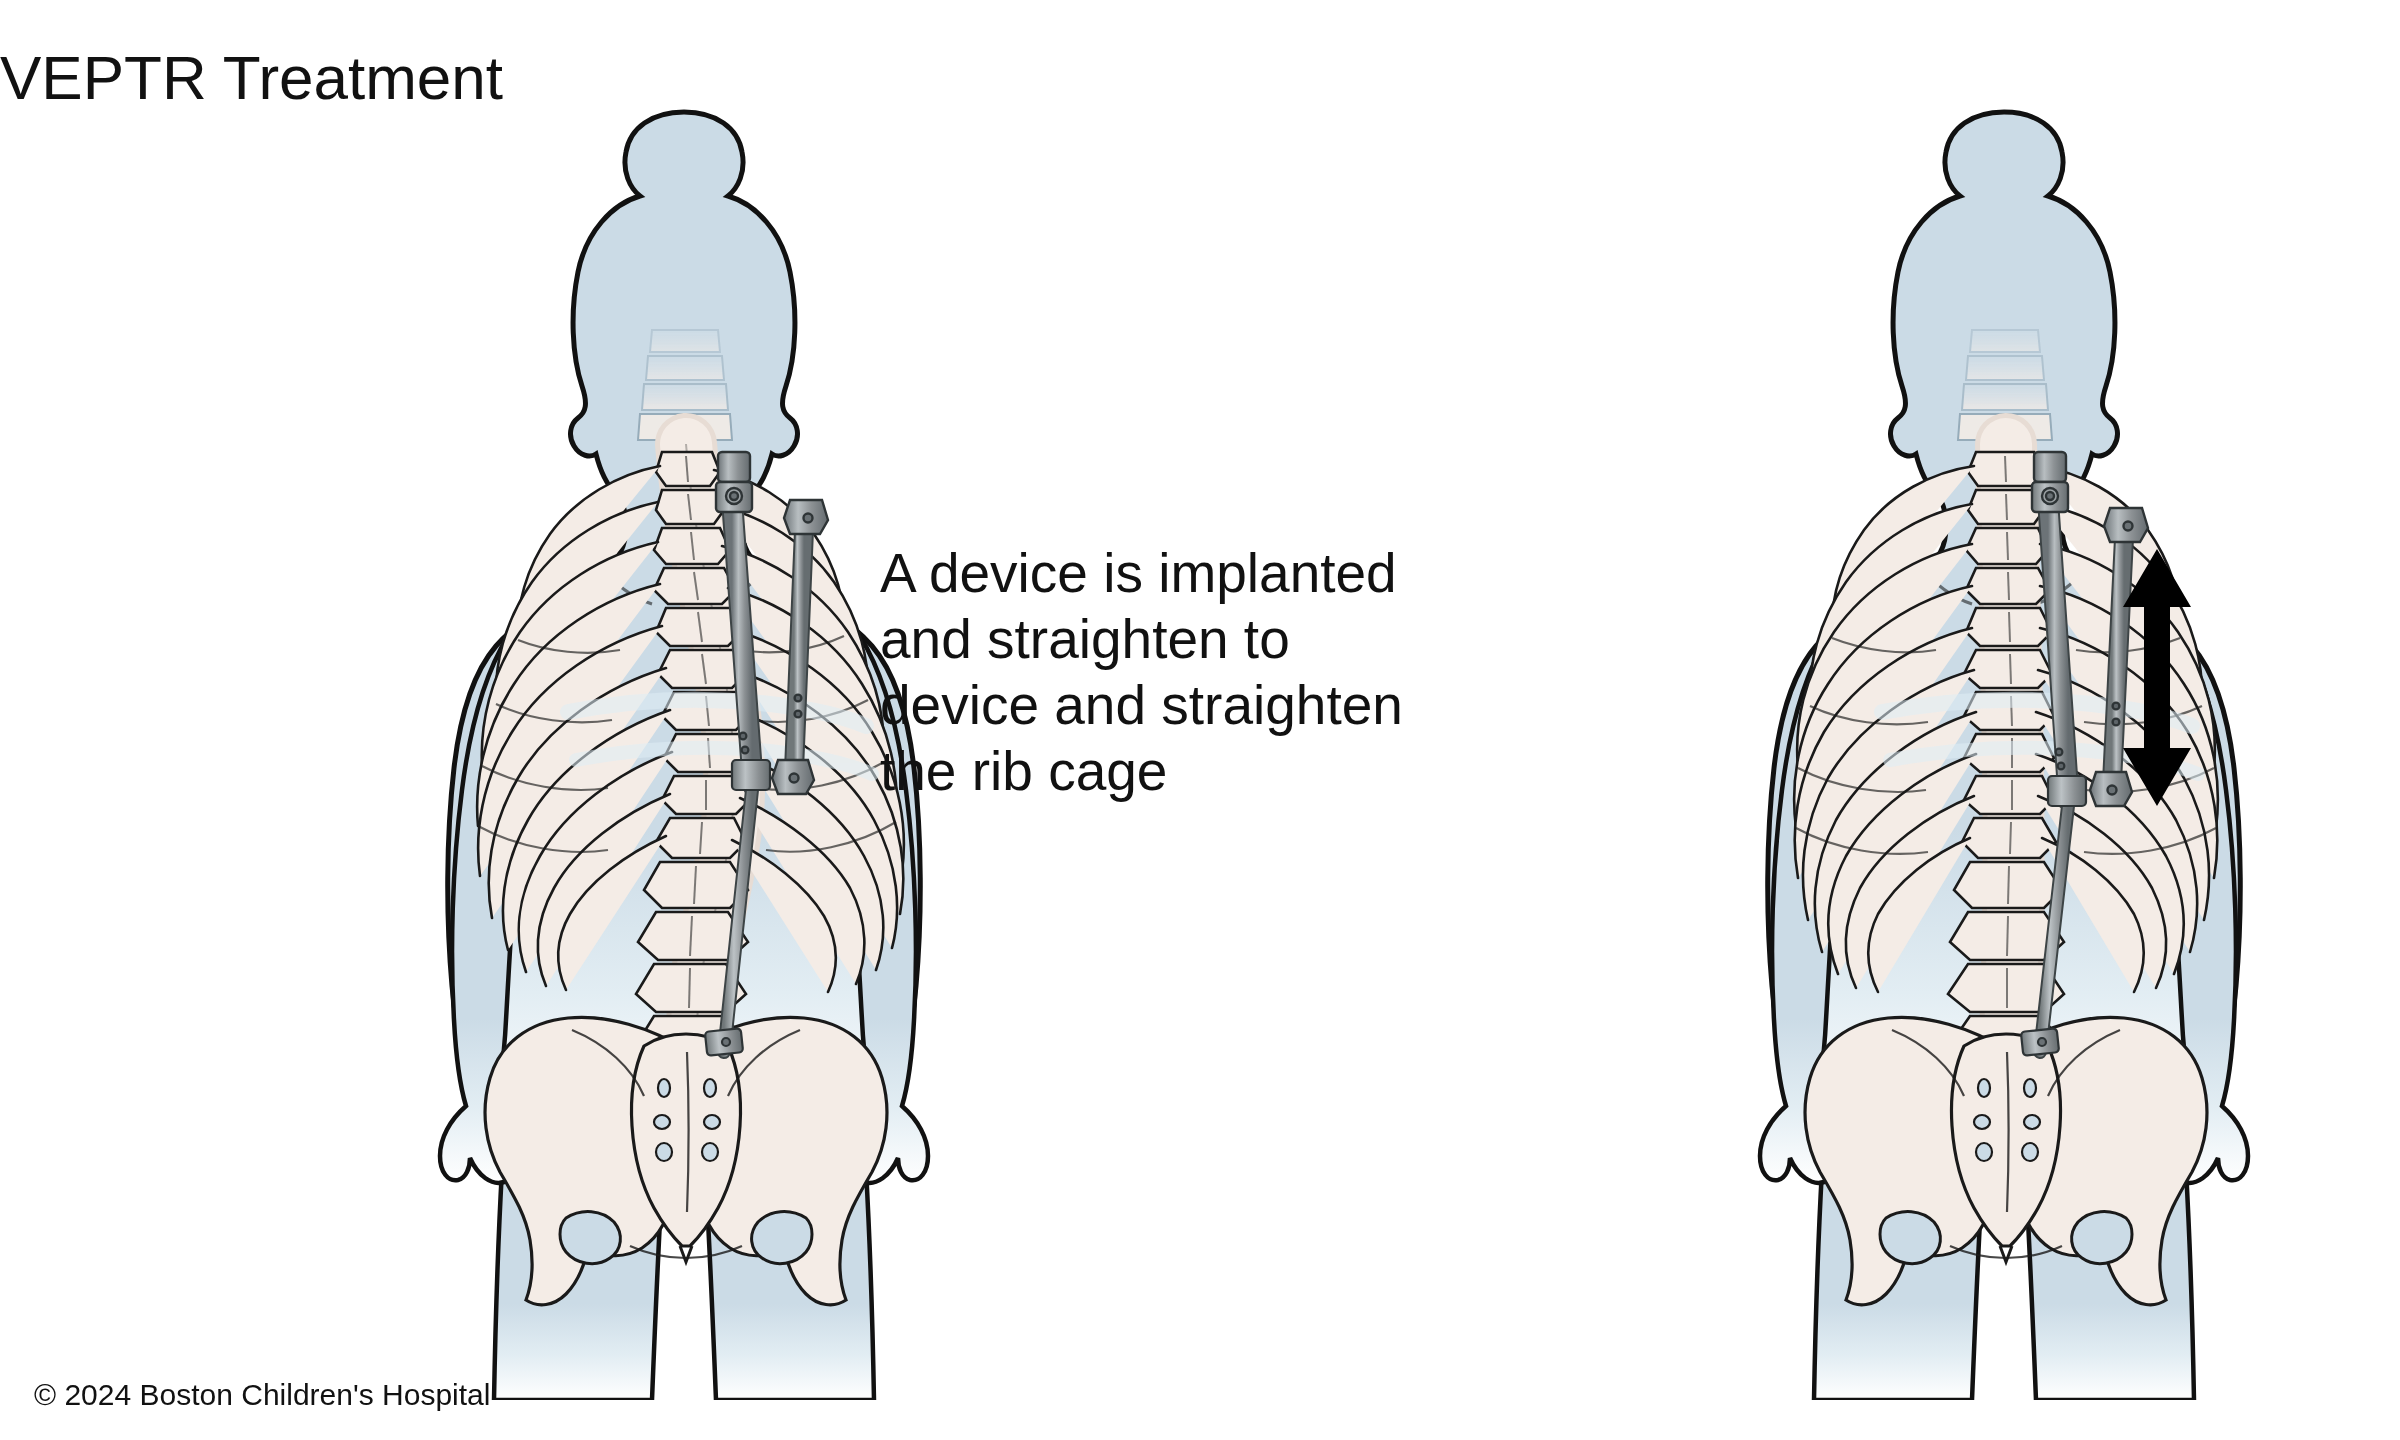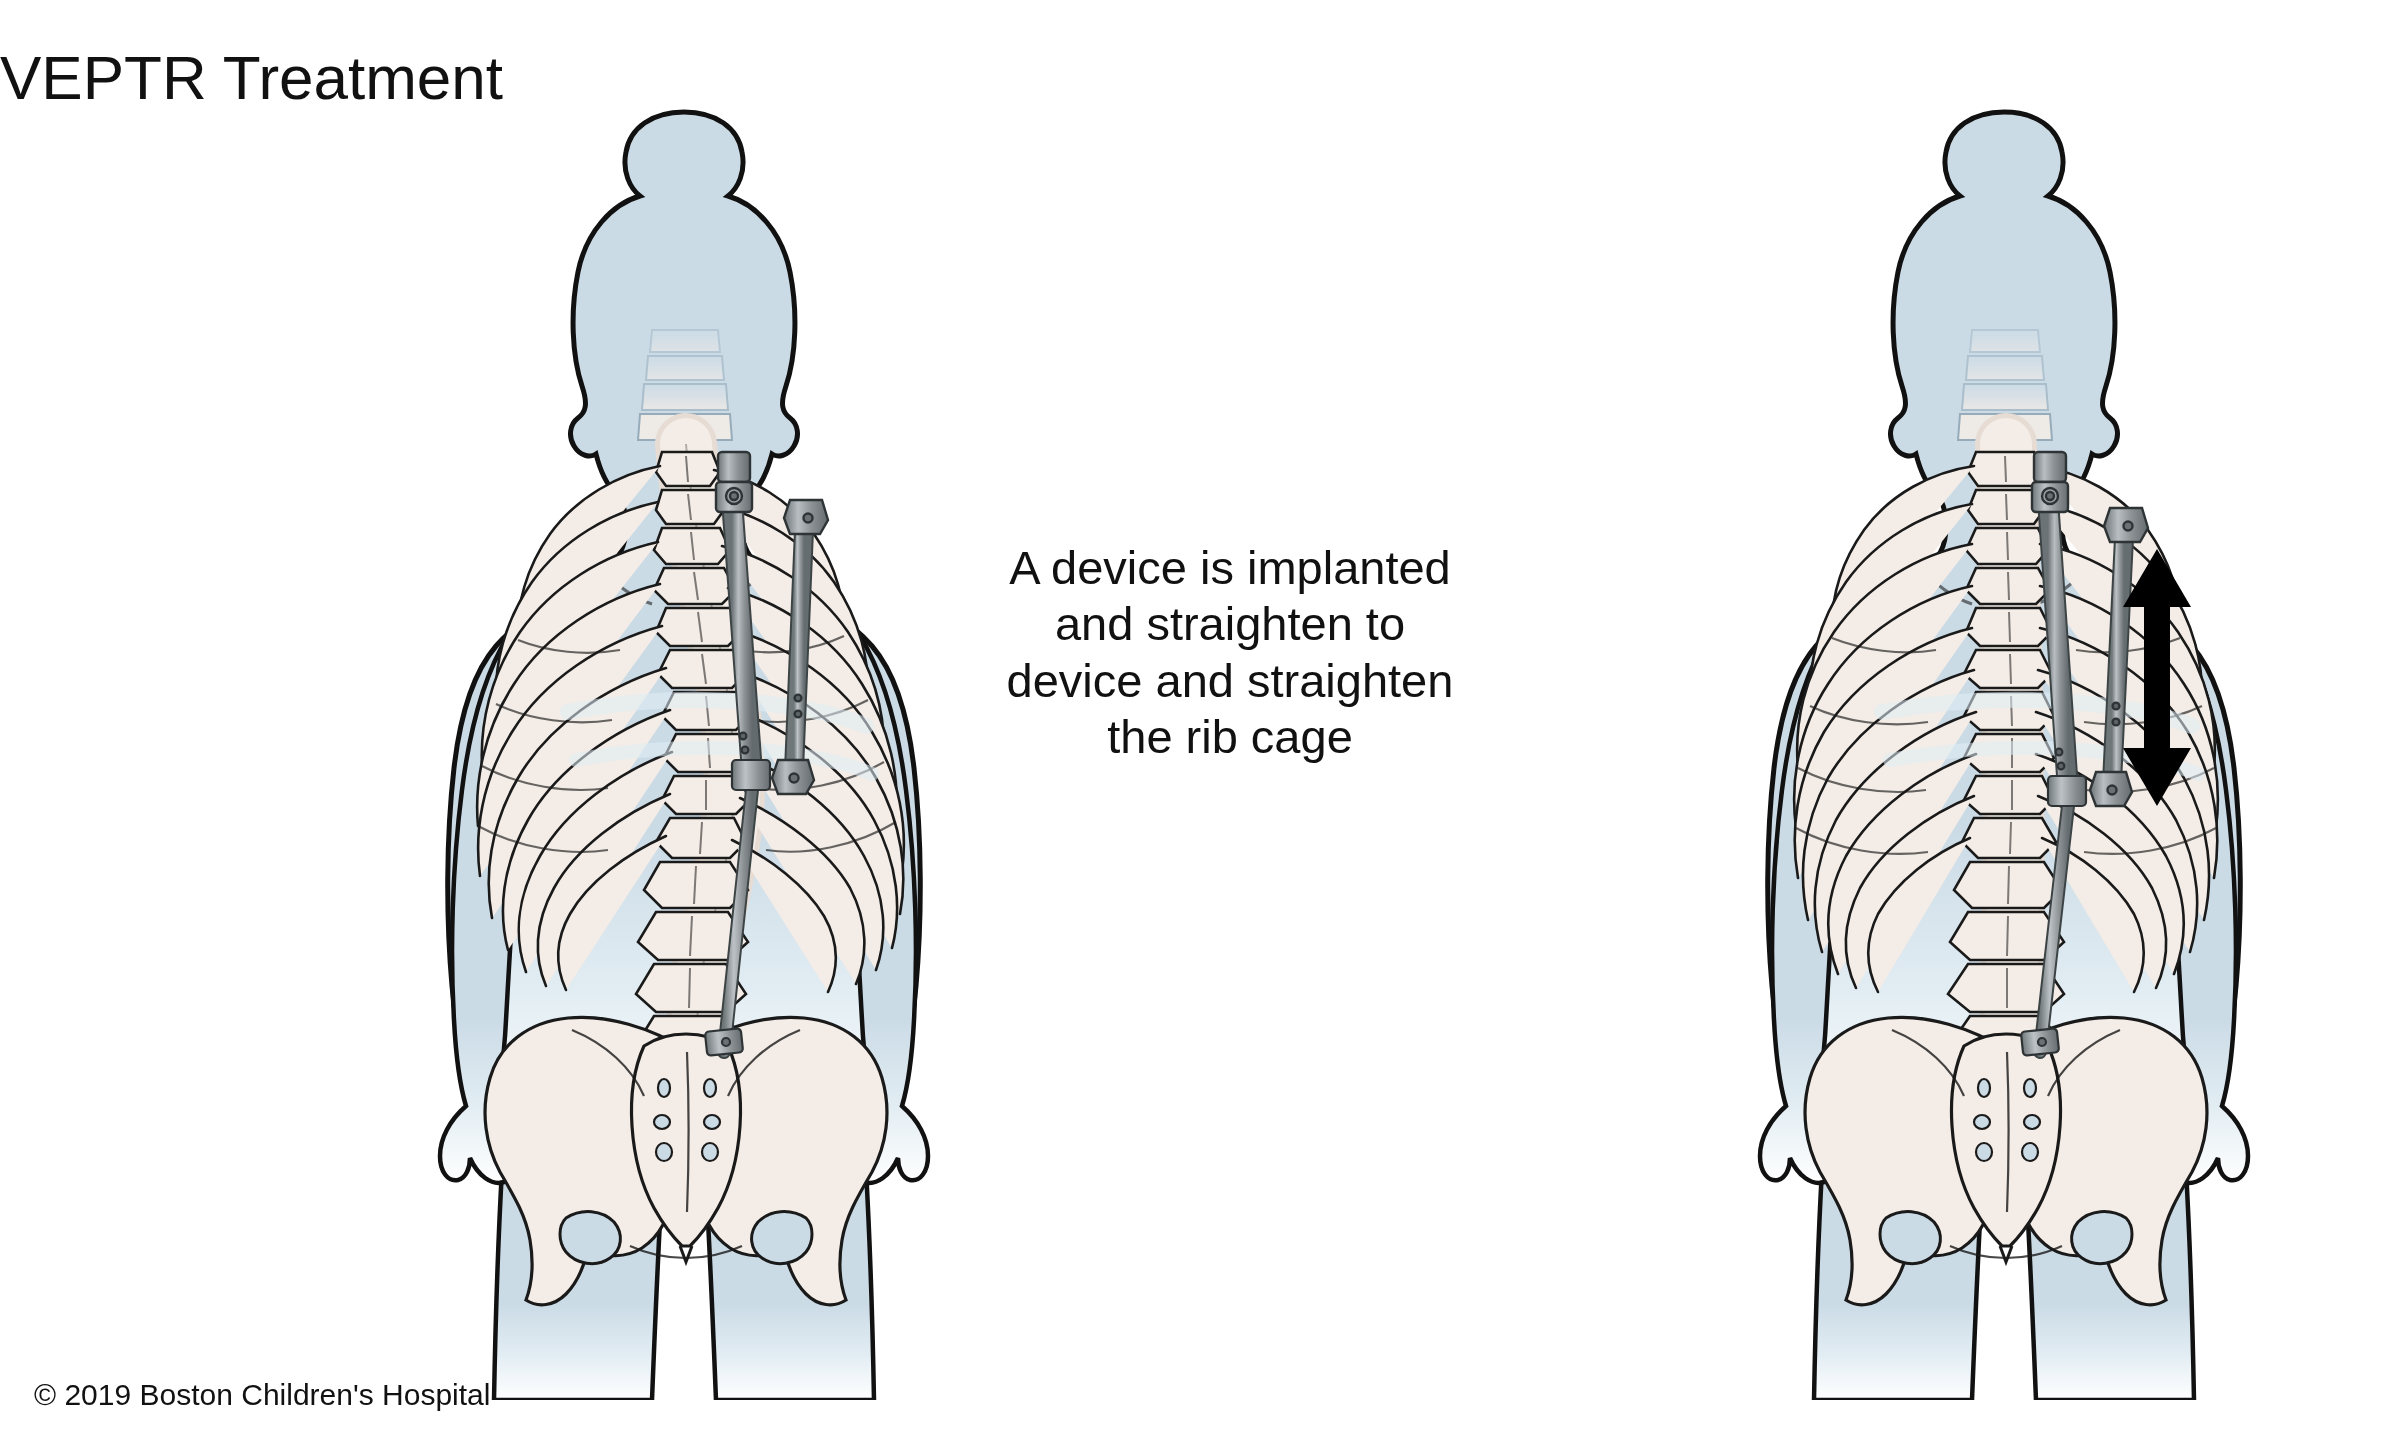--- a/index.html
+++ b/index.html
@@ -34,22 +34,21 @@
     letter-spacing: 0px;
     color: #111111;
     white-space: nowrap;
   }
 
   .caption {
     position: absolute;
     left: 880px;
     top: 540px;
     width: 700px;
-    text-align: center;
-    font-size: 47px;
+    font-size: 55px;
     line-height: 1.20;
     font-weight: 400;
     color: #111111;
   }
   .caption .cline { display: block; }
 
   .copyright {
     position: absolute;
     left: 34px;
     bottom: 28px;
@@ -694,15 +693,15 @@
   </div>
 
   <div class="arrow-wrap">
     <svg viewBox="0 0 90 265" xmlns="http://www.w3.org/2000/svg">
       <g fill="#000000">
         <polygon points="45,4 79,62 58,62 58,203 79,203 45,261 11,203 32,203 32,62 11,62"></polygon>
       </g>
     </svg>
   </div>
 
-  <div class="copyright">© 2019 Boston Children's Hospital</div>
+  <div class="copyright">© 2024 Boston Children's Hospital</div>
 
 </div>
 
 </body></html>

